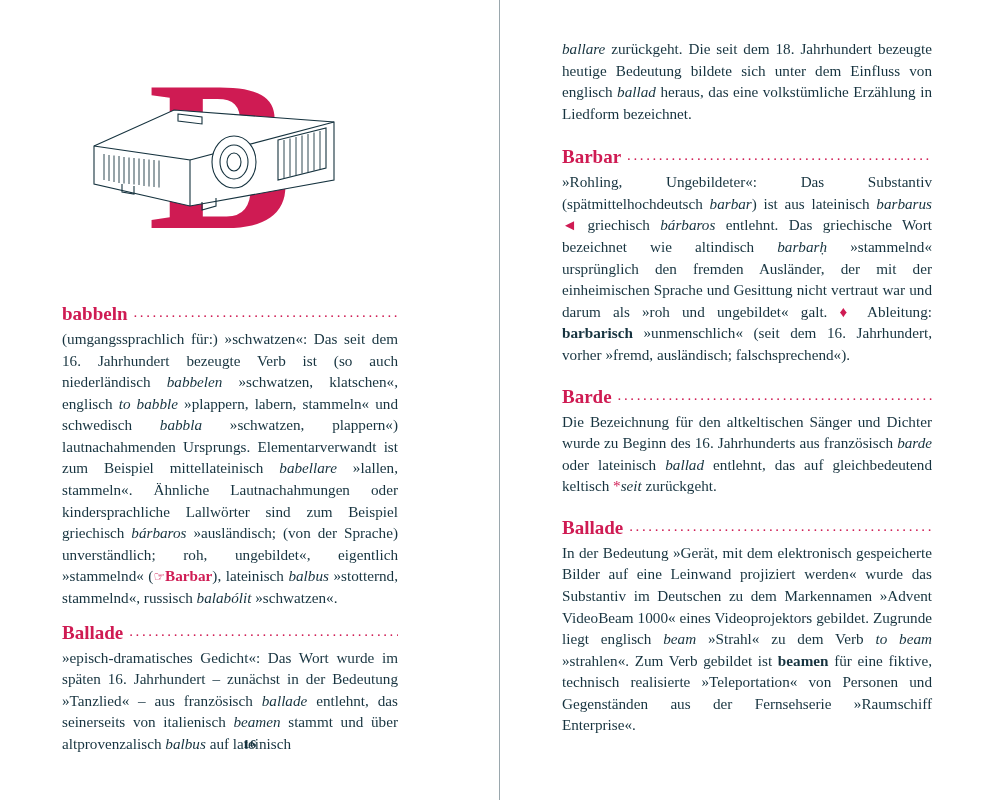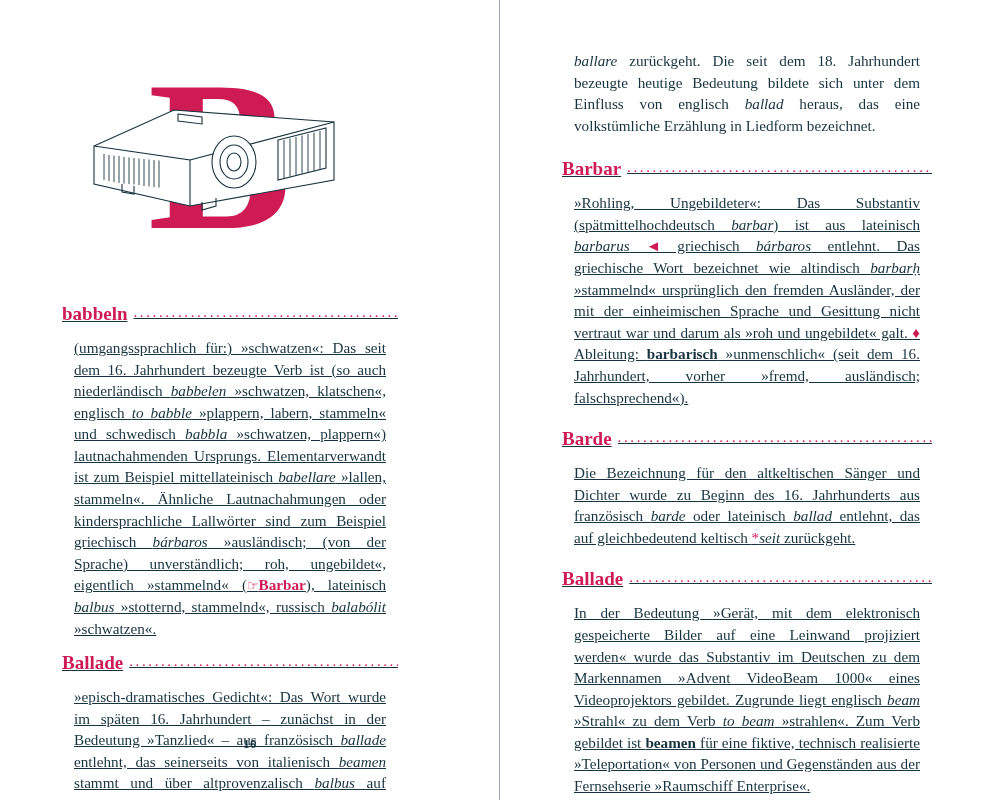--- a/index.html
+++ b/index.html
@@ -76,21 +76,20 @@
     letter-spacing: 0;
   }
   .illo svg {
     position: absolute;
     left: 20px;
     top: 48px;
   }
   
   .entry {
     margin-bottom: 13px;
-    text-decoration: underline;
   }
   .entry-head {
     display: flex;
     align-items: baseline;
     white-space: nowrap;
     overflow: hidden;
     margin-bottom: 3px;
   }
   .headword {
     font-family: "Liberation Serif", serif;
@@ -108,21 +107,21 @@
     letter-spacing: 2.6px;
     line-height: 1;
     position: relative;
     top: -3px;
   }
   .para {
     font-size: 15.2px;
     line-height: 1.42;
     text-align: justify;
     color: #16333f;
-    margin: 12px;
+    margin: 0;
     hyphens: manual;
   }
   .pink { color: #cf1b53; }
   .sym { color: #cf1b53; }
   .xref {
     color: #cf1b53;
     font-weight: bold;
   }
   .hand {
     color: #cf1b53;

